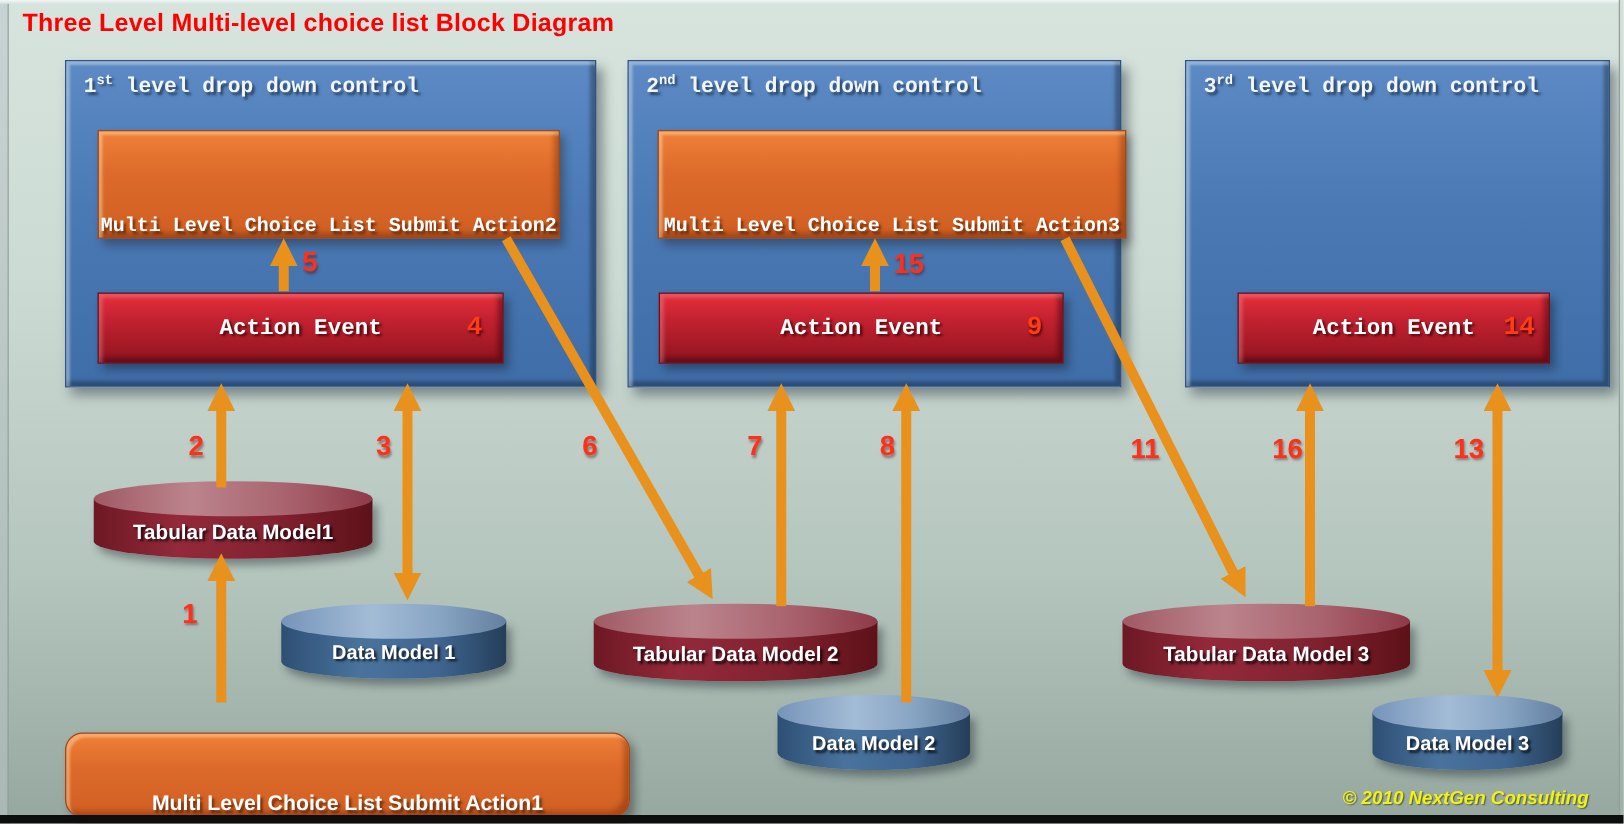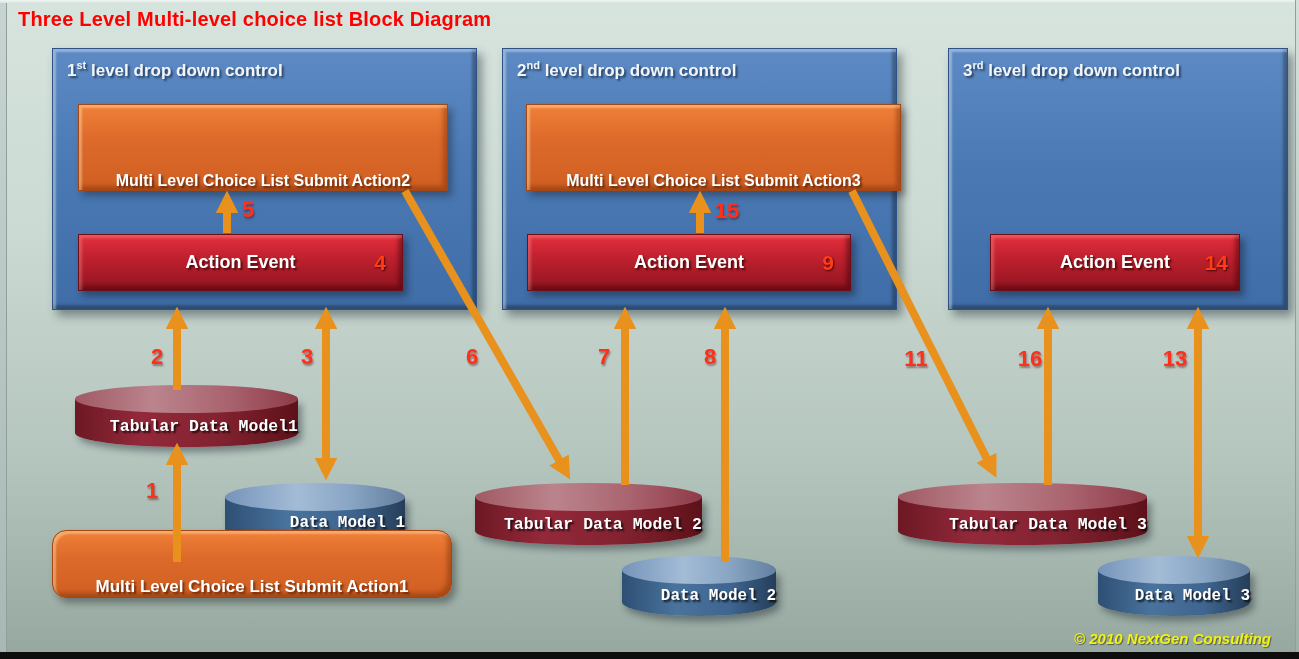--- a/index.html
+++ b/index.html
@@ -18,20 +18,21 @@
   .title {
     position:absolute; left:18px; top:8px; color:#ff0000; font-size:20px; font-weight:bold;
     letter-spacing:0.2px; z-index:20;
   }
 
   .panel {
     position:absolute;
     background:linear-gradient(180deg,#5d8ac4 0%, #4a79b4 45%, #3f6da7 100%);
     border:1px solid #2c5286;
     box-shadow:inset 3px 3px 2px rgba(255,255,255,0.35), inset -4px -4px 3px rgba(0,0,0,0.30), 5px 6px 9px rgba(30,40,50,0.45);
+    font-family:Liberation Mono, monospace;
   }
   .panel-header {
     position:absolute; left:14px; top:10px; color:#f2f6fa; font-weight:bold; font-size:17px;
     text-shadow:2px 2px 2px rgba(15,30,55,0.65); white-space:pre;
   }
   .panel-header sup { font-size:11px; }
 
   .obox {
     position:absolute;
     background:linear-gradient(180deg,#ef8038 0%, #dd6a2a 40%, #cf5f22 100%);
@@ -54,25 +55,24 @@
   }
   .rbox-num {
     position:absolute; right:16px; top:50%; transform:translateY(-50%);
     color:#ff3c14; font-size:21px; font-weight:bold; text-shadow:1px 1px 2px rgba(40,0,0,0.8);
   }
 
   .cyl { position:absolute; }
   .cyl-top  { position:absolute; left:0; right:0; top:0; height:28px; border-radius:50%; z-index:2; }
   .cyl-body {
     position:absolute; left:0; right:0; top:14px; bottom:0;
-    display:flex; align-items:center; justify-content:flex-end; padding-top:6px;
+    display:flex; align-items:center; justify-content:center; padding-top:6px;
     color:#ffffff; font-weight:bold; text-shadow:2px 2px 2px rgba(0,0,0,0.75);
     border-radius:0 0 50% 50% / 0 0 14px 14px;
     box-shadow:4px 5px 7px rgba(20,25,35,0.40);
-    font-family:Liberation Mono, monospace;
   }
   .cyl.tabular .cyl-top  { background:linear-gradient(90deg,#a05a64 0%, #bb848d 35%, #a8626d 70%, #8f3a48 100%); }
   .cyl.tabular .cyl-body { background:linear-gradient(90deg,#6d1824 0%, #93293a 30%, #822230 65%, #5d1119 100%); font-size:16.5px; }
   .cyl.data .cyl-top  { background:linear-gradient(90deg,#7694ba 0%, #a3bcd6 40%, #88a5c4 70%, #647f9f 100%); }
   .cyl.data .cyl-body { background:linear-gradient(90deg,#2e4f74 0%, #49739d 35%, #3f6590 70%, #253e59 100%); font-size:16px; }
 
   .arrows { position:absolute; left:0; top:0; z-index:10; pointer-events:none; }
 
   .num {
     position:absolute; width:34px; height:26px; text-align:center; z-index:12;
@@ -140,34 +140,34 @@
     <div class="cyl-body">
         <span>Tabular Data Model 2</span>
       </div>
   </div>
   <div class="cyl data" style="left:622px; top:556px; width:154px; height:60px;">
     <div class="cyl-top"></div>
     <div class="cyl-body">
         <span>Data Model 2</span>
       </div>
   </div>
-  <div class="cyl tabular" style="left:898px; top:483px; width:249px; height:62px;">
+  <div class="cyl tabular" style="left:898px; top:483px; width:230px; height:62px;">
     <div class="cyl-top"></div>
     <div class="cyl-body">
         <span>Tabular Data Model 3</span>
       </div>
   </div>
   <div class="cyl data" style="left:1098px; top:556px; width:152px; height:60px;">
     <div class="cyl-top"></div>
     <div class="cyl-body">
         <span>Data Model 3</span>
       </div>
   </div>
 
-  <div class="obox large" style="left:52px; top:530px; width:400px; height:68px;border-radius:14px;">
+  <div class="obox large" style="left:52px; top:586px; width:452px; height:68px;border-radius:14px;">
     <span>Multi Level Choice List Submit Action1</span>
   </div>
 
   <svg class="arrows" width="1299" height="659" viewBox="0 0 1299 659">
     <defs>
       <marker id="ah" viewBox="0 0 2.8 2.8" markerWidth="2.8" markerHeight="2.8" refX="1.0" refY="1.4" orient="auto-start-reverse" markerUnits="strokeWidth">
         <path d="M0,0 L2.8,1.4 L0,2.8 Z" fill="#e8911c"></path>
       </marker>
     </defs>
     <g stroke="#e8911c" stroke-width="8">

